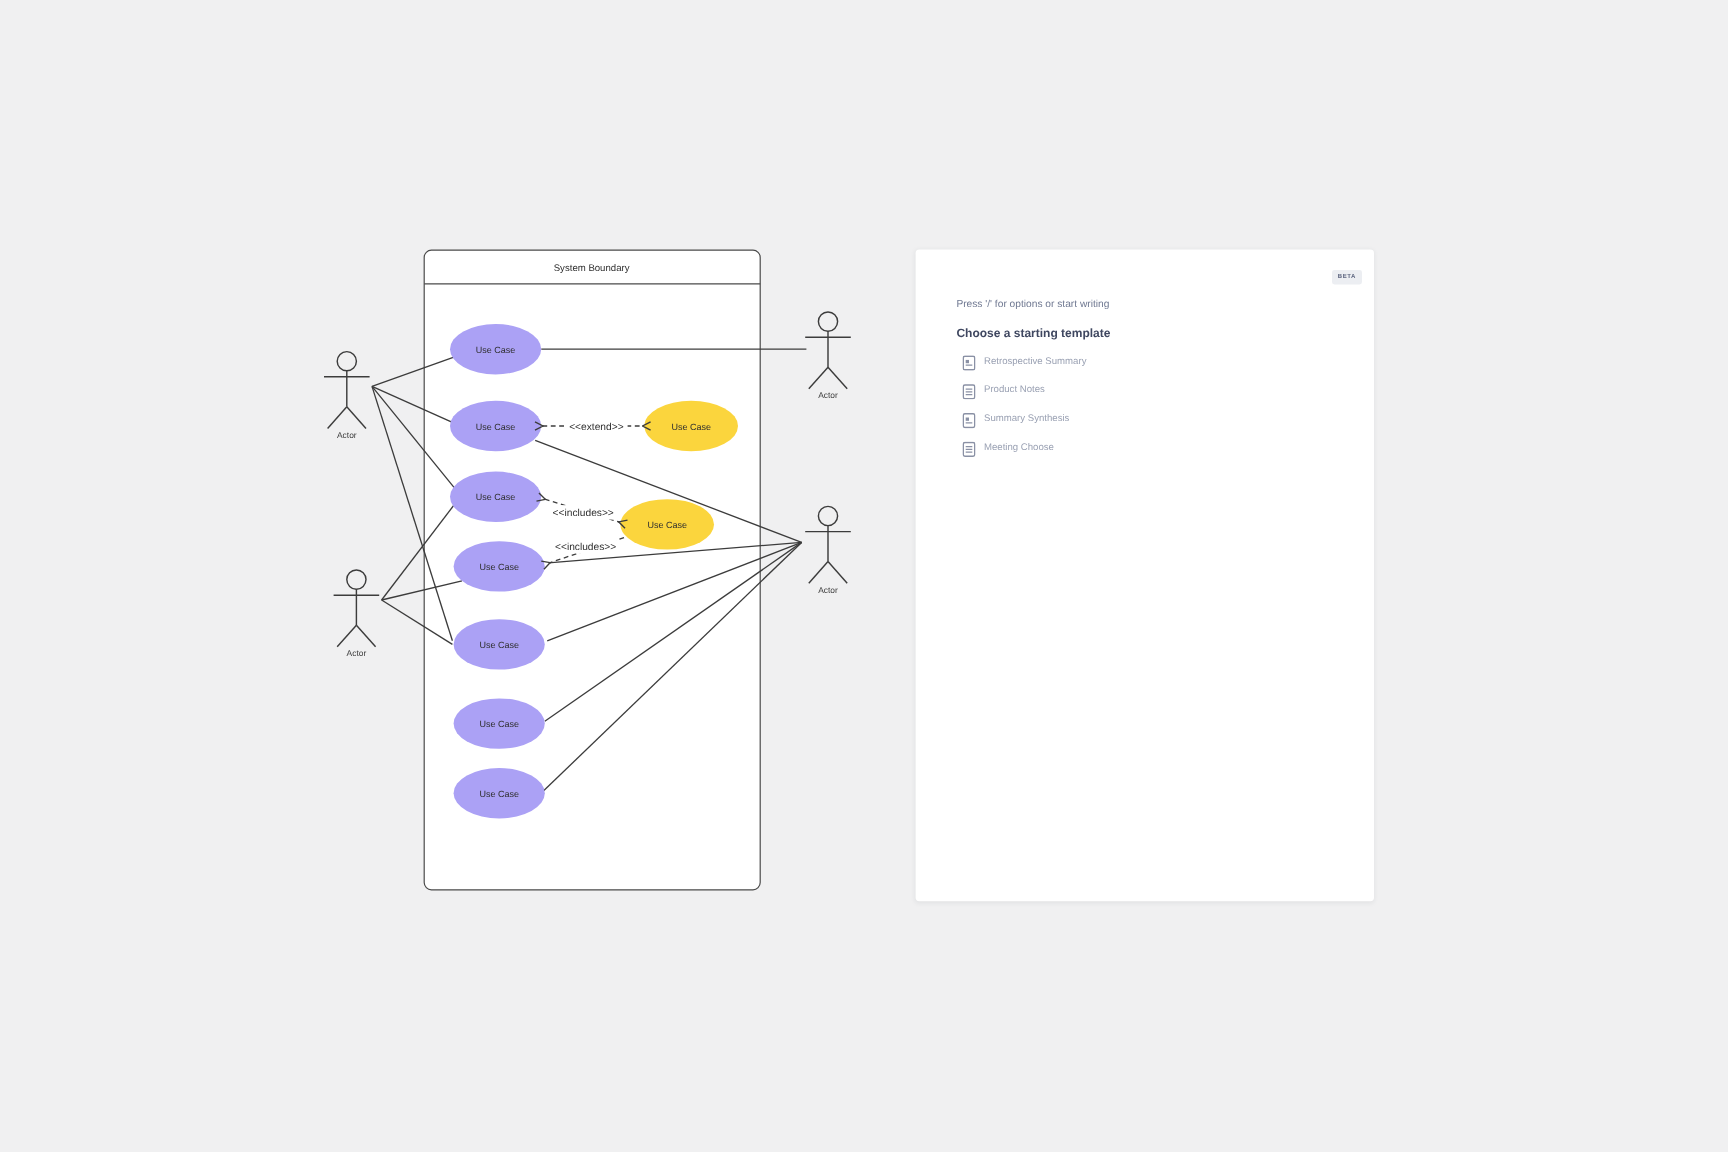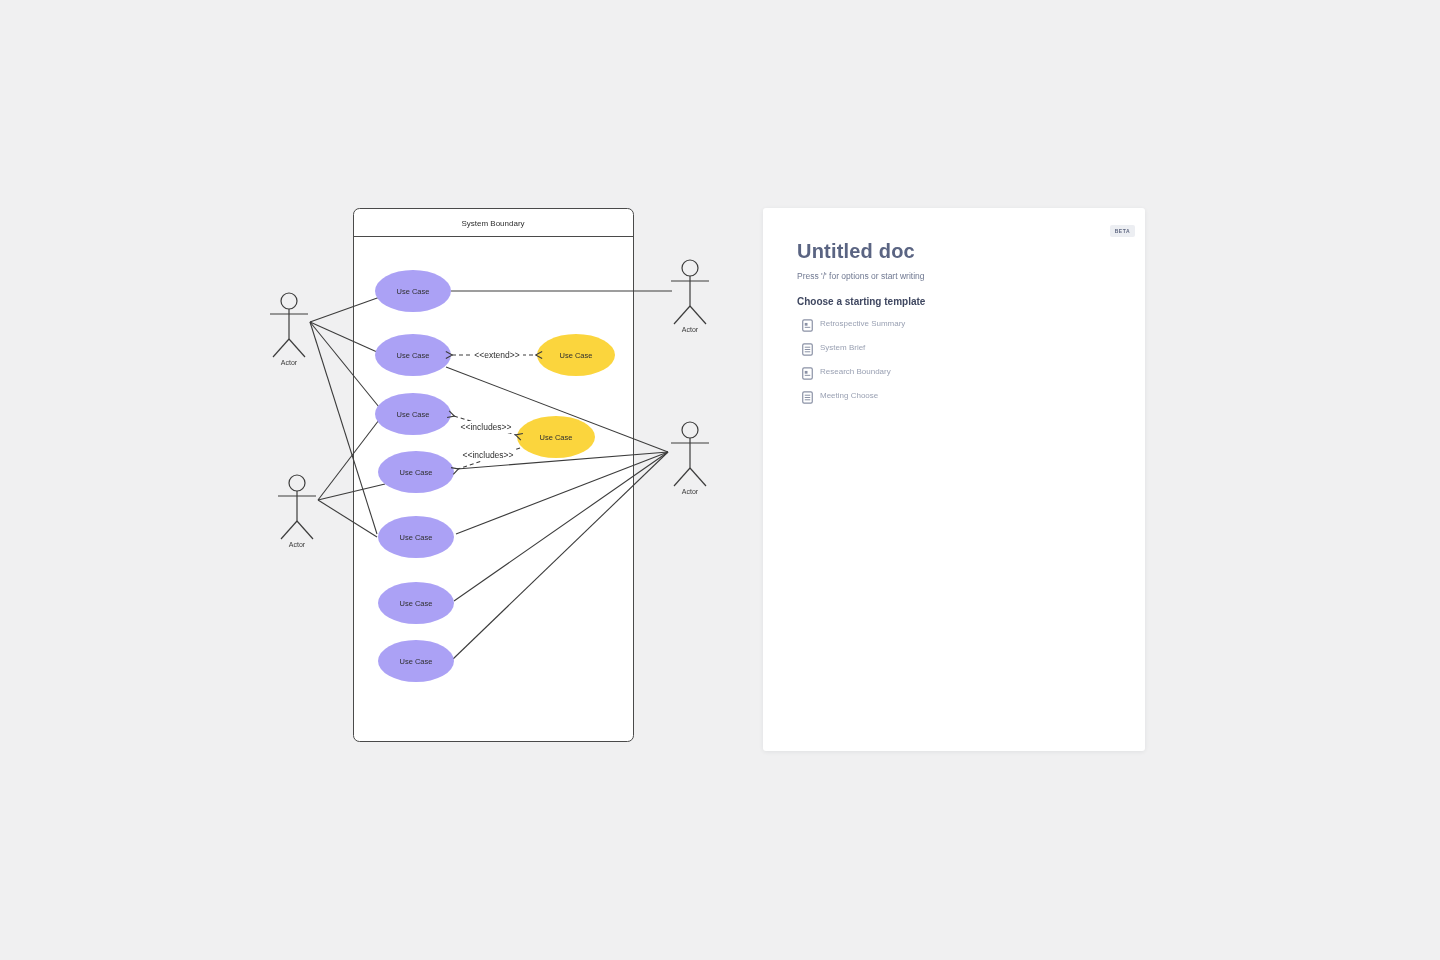--- a/index.html
+++ b/index.html
@@ -197,51 +197,50 @@
       <line x1="690" y1="468" x2="674" y2="486"></line>
       <line x1="690" y1="468" x2="706" y2="486"></line>
       <text class="actor-label" x="690" y="494" text-anchor="middle" stroke="none">Actor</text>
     </g>
   </g>
 </svg>
 
 <div class="doc-panel">
   <span class="beta">BETA</span>
   <div class="doc-inner">
-    <h1 class="doc-title">Untitled doc</h1>
     <p class="doc-placeholder">Press '/' for options or start writing</p>
     <h2 class="tmpl-heading">Choose a starting template</h2>
     <div class="tmpl-list">
 
       <div class="tmpl-item">
         <svg class="tmpl-icon" viewBox="0 0 12 14">
           <rect x="0.8" y="0.8" width="10.4" height="12.4" rx="1.5" fill="none" stroke="#8a91a5" stroke-width="1.3"></rect>
           <rect x="3" y="4.2" width="3" height="3" fill="#8a91a5"></rect>
           <line x1="3" y1="9" x2="9" y2="9" stroke="#8a91a5" stroke-width="1.1"></line>
         </svg>
         <span class="tmpl-label">Retrospective Summary</span>
       </div>
 
       <div class="tmpl-item">
         <svg class="tmpl-icon" viewBox="0 0 12 14">
           <rect x="0.8" y="0.8" width="10.4" height="12.4" rx="1.5" fill="none" stroke="#8a91a5" stroke-width="1.3"></rect>
           <line x1="3" y1="4.5" x2="9" y2="4.5" stroke="#8a91a5" stroke-width="1.1"></line>
           <line x1="3" y1="7" x2="9" y2="7" stroke="#8a91a5" stroke-width="1.1"></line>
           <line x1="3" y1="9.5" x2="9" y2="9.5" stroke="#8a91a5" stroke-width="1.1"></line>
         </svg>
-        <span class="tmpl-label">System Brief</span>
+        <span class="tmpl-label">Product Notes</span>
       </div>
 
       <div class="tmpl-item">
         <svg class="tmpl-icon" viewBox="0 0 12 14">
           <rect x="0.8" y="0.8" width="10.4" height="12.4" rx="1.5" fill="none" stroke="#8a91a5" stroke-width="1.3"></rect>
           <rect x="3" y="4.2" width="3" height="3" fill="#8a91a5"></rect>
           <line x1="3" y1="9" x2="9" y2="9" stroke="#8a91a5" stroke-width="1.1"></line>
         </svg>
-        <span class="tmpl-label">Research Boundary</span>
+        <span class="tmpl-label">Summary Synthesis</span>
       </div>
 
       <div class="tmpl-item">
         <svg class="tmpl-icon" viewBox="0 0 12 14">
           <rect x="0.8" y="0.8" width="10.4" height="12.4" rx="1.5" fill="none" stroke="#8a91a5" stroke-width="1.3"></rect>
           <line x1="3" y1="4.5" x2="9" y2="4.5" stroke="#8a91a5" stroke-width="1.1"></line>
           <line x1="3" y1="7" x2="9" y2="7" stroke="#8a91a5" stroke-width="1.1"></line>
           <line x1="3" y1="9.5" x2="9" y2="9.5" stroke="#8a91a5" stroke-width="1.1"></line>
         </svg>
         <span class="tmpl-label">Meeting Choose</span>

